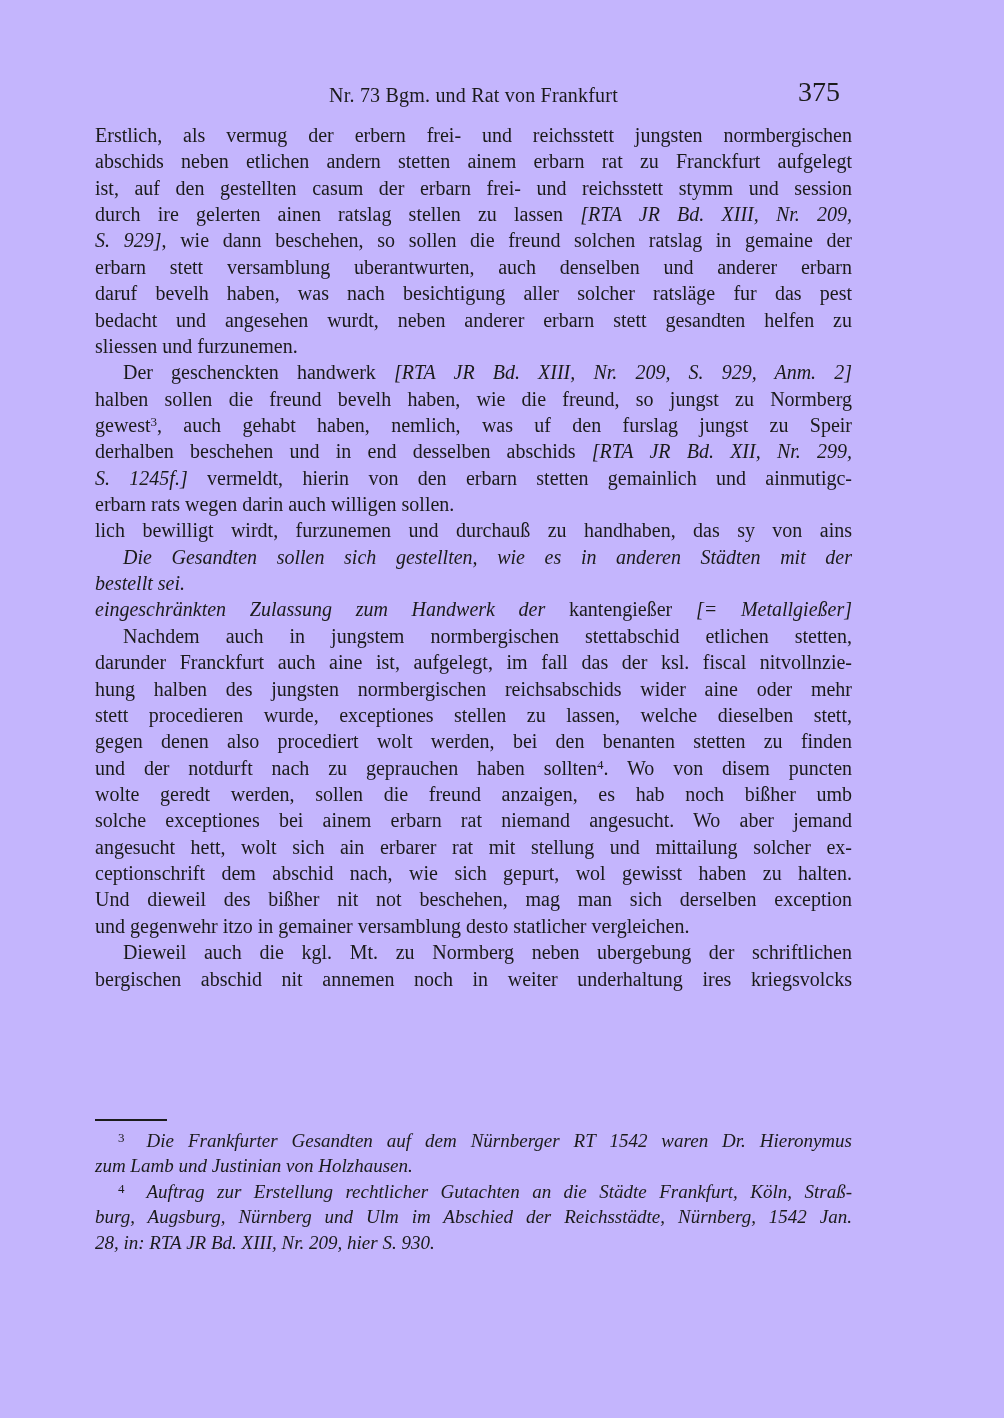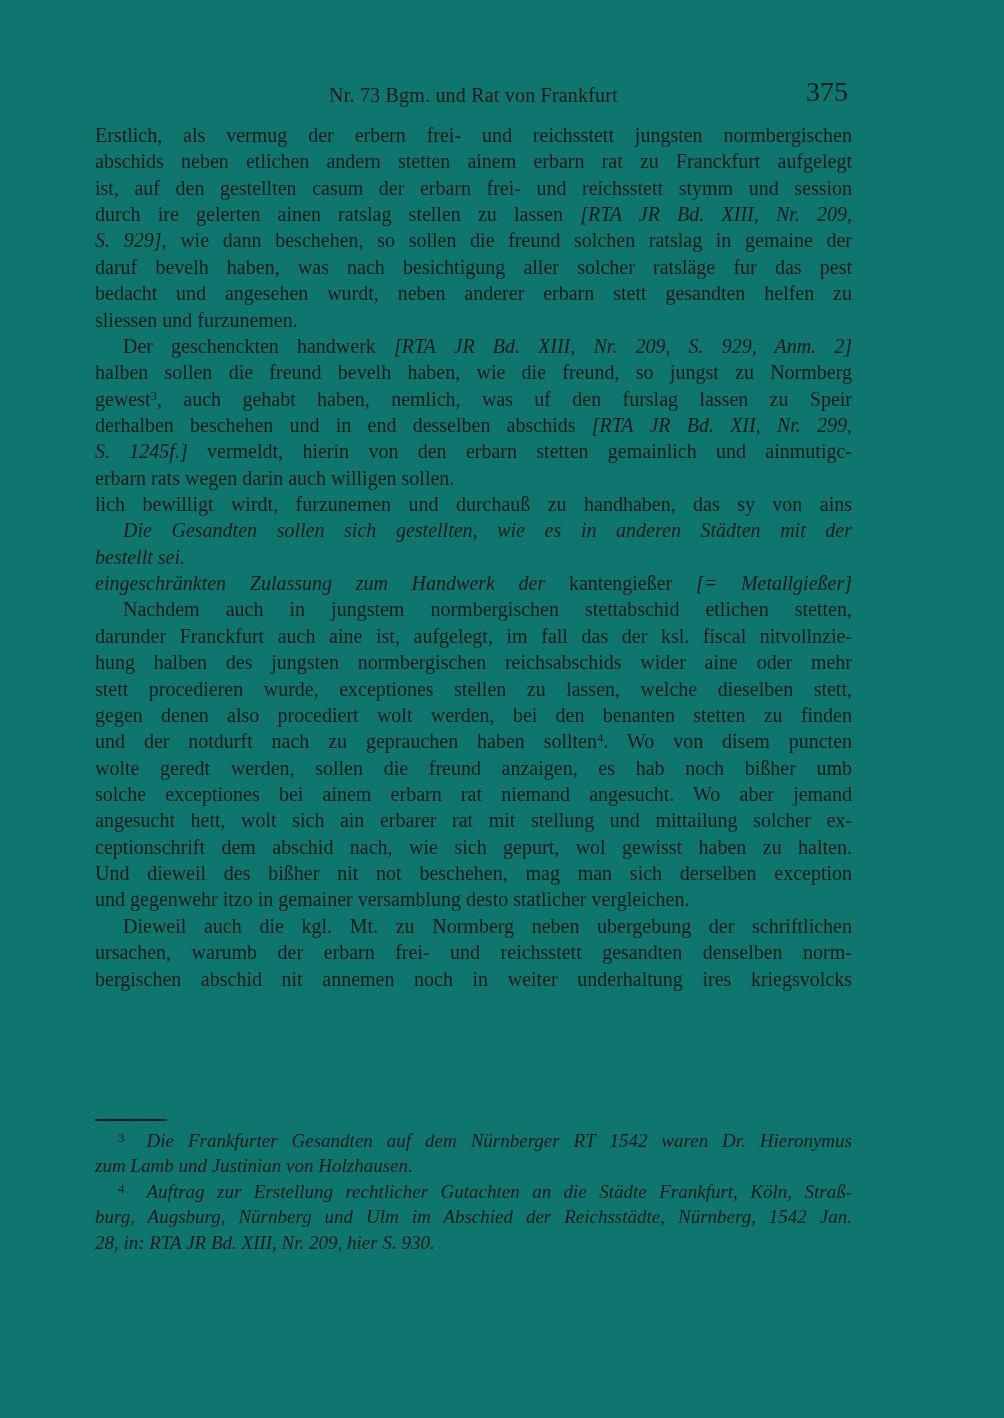--- a/index.html
+++ b/index.html
@@ -4,21 +4,21 @@
 <style>
   html, body {
     margin: 0;
     padding: 0;
     background: #ffffff;
   }
   .page {
     position: relative;
     width: 1004px;
     height: 1418px;
-    background: #0f766e;
+    background: #c4b5fd;
     color: #1b1b1b;
     font-family: "Liberation Serif", serif;
     overflow: hidden;
   }
   .header {
     position: absolute;
     left: 95px;
     top: 80px;
     width: 757px;
     height: 32px;
@@ -27,21 +27,21 @@
     position: absolute;
     left: 0;
     top: 4px;
     width: 100%;
     text-align: center;
     font-size: 20px;
     letter-spacing: 0.2px;
   }
   .page-number {
     position: absolute;
-    right: 4px;
+    right: 12px;
     top: -4px;
     font-size: 28px;
     margin-left: 8px;
   }
   .column {
     position: absolute;
     left: 95px;
     top: 122px;
     width: 757px;
   }
@@ -93,28 +93,29 @@
     <div class="page-number">375</div>
   </div>
 
   <div class="column" id="body-column">
       <div class="para">
         <div class="line"><span class="seg">Erstlich, als vermug der erbern frei- und reichsstett jungsten normbergischen</span></div>
         <div class="line"><span class="seg">abschids neben etlichen andern stetten ainem erbarn rat zu Franckfurt aufgelegt</span></div>
         <div class="line"><span class="seg">ist, auf den gestellten casum der erbarn frei- und reichsstett stymm und session</span></div>
         <div class="line"><span class="seg">durch ire gelerten ainen ratslag stellen zu lassen </span><span class="seg it">[RTA JR Bd. XIII, Nr. 209,</span></div>
         <div class="line"><span class="seg it">S. 929]</span><span class="seg">, wie dann beschehen, so sollen die freund solchen ratslag in gemaine der</span></div>
+        <div class="line"><span class="seg">erbarn stett versamblung uberantwurten, auch denselben und anderer erbarn</span></div>
         <div class="line"><span class="seg">daruf bevelh haben, was nach besichtigung aller solcher ratsläge fur das pest</span></div>
         <div class="line"><span class="seg">bedacht und angesehen wurdt, neben anderer erbarn stett gesandten helfen zu</span></div>
         <div class="line last"><span class="seg">sliessen und furzunemen.</span></div>
       </div>
       <div class="para">
         <div class="line indent"><span class="seg">Der geschenckten handwerk </span><span class="seg it">[RTA JR Bd. XIII, Nr. 209, S. 929, Anm. 2]</span></div>
         <div class="line"><span class="seg">halben sollen die freund bevelh haben, wie die freund, so jungst zu Normberg</span></div>
-        <div class="line"><span class="seg">gewest</span><span class="seg sup">3</span><span class="seg">, auch gehabt haben, nemlich, was uf den furslag lassen zu Speir</span></div>
+        <div class="line"><span class="seg">gewest</span><span class="seg sup">3</span><span class="seg">, auch gehabt haben, nemlich, was uf den furslag jungst zu Speir</span></div>
         <div class="line"><span class="seg">derhalben beschehen und in end desselben abschids </span><span class="seg it">[RTA JR Bd. XII, Nr. 299,</span></div>
         <div class="line"><span class="seg it">S. 1245f.]</span><span class="seg"> vermeldt, hierin von den erbarn stetten gemainlich und ainmutigc-</span></div>
         <div class="line last"><span class="seg">erbarn rats wegen darin auch willigen sollen.</span></div>
         <div class="line"><span class="seg">lich bewilligt wirdt, furzunemen und durchauß zu handhaben, das sy von ains</span></div>
       </div>
       <div class="para">
         <div class="line indent"><span class="seg it">Die Gesandten sollen sich gestellten, wie es in anderen Städten mit der</span></div>
         <div class="line last"><span class="seg it">bestellt sei.</span></div>
         <div class="line"><span class="seg it">eingeschränkten Zulassung zum Handwerk der </span><span class="seg">kantengießer </span><span class="seg it">[= Metallgießer]</span></div>
       </div>
@@ -127,21 +128,20 @@
         <div class="line"><span class="seg">und der notdurft nach zu geprauchen haben sollten</span><span class="seg sup">4</span><span class="seg">. Wo von disem puncten</span></div>
         <div class="line"><span class="seg">wolte geredt werden, sollen die freund anzaigen, es hab noch bißher umb</span></div>
         <div class="line"><span class="seg">solche exceptiones bei ainem erbarn rat niemand angesucht. Wo aber jemand</span></div>
         <div class="line"><span class="seg">angesucht hett, wolt sich ain erbarer rat mit stellung und mittailung solcher ex-</span></div>
         <div class="line"><span class="seg">ceptionschrift dem abschid nach, wie sich gepurt, wol gewisst haben zu halten.</span></div>
         <div class="line"><span class="seg">Und dieweil des bißher nit not beschehen, mag man sich derselben exception</span></div>
         <div class="line last"><span class="seg">und gegenwehr itzo in gemainer versamblung desto statlicher vergleichen.</span></div>
       </div>
       <div class="para">
         <div class="line indent"><span class="seg">Dieweil auch die kgl. Mt. zu Normberg neben ubergebung der schriftlichen</span></div>
-        <div class="line"><span class="seg">ursachen, warumb der erbarn frei- und reichsstett gesandten denselben norm-</span></div>
         <div class="line"><span class="seg">bergischen abschid nit annemen noch in weiter underhaltung ires kriegsvolcks</span></div>
       </div>
     </div>
 
   <div class="footnotes">
     <div class="fn-rule"></div>
     <div id="fn-lines">
         <div class="footnote">
           <div class="line indent"><span class="seg sup fnnum">3</span><span class="seg it">Die Frankfurter Gesandten auf dem Nürnberger RT 1542 waren Dr. Hieronymus</span></div>
           <div class="line last"><span class="seg it">zum Lamb und Justinian von Holzhausen.</span></div>

